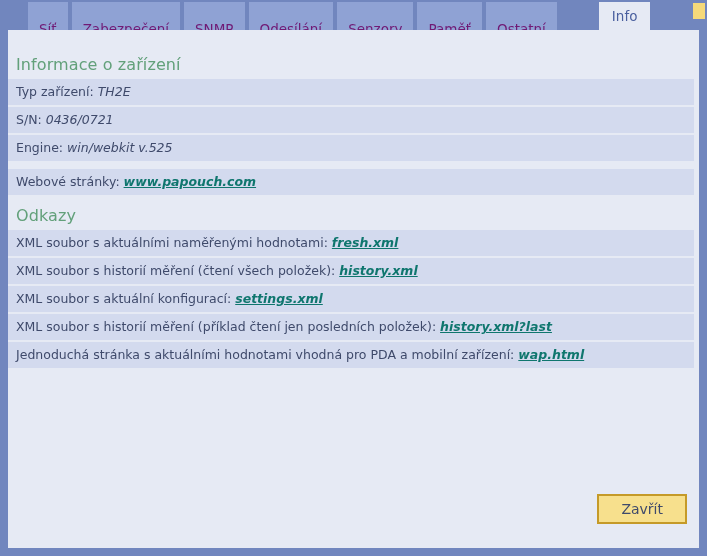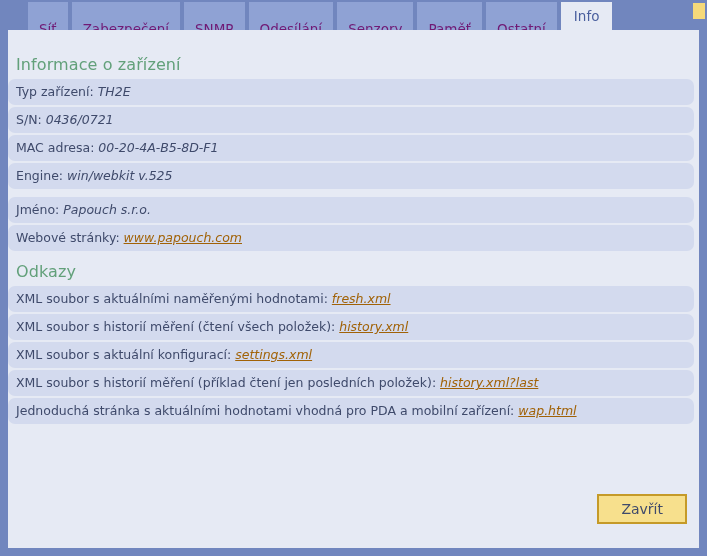--- a/index.html
+++ b/index.html
@@ -46,20 +46,21 @@
     border: none;
     font-family: "DejaVu Sans", "Liberation Sans", sans-serif;
   }
   .tab.active {
     background: #e6eaf4;
     color: #4a5f9e;
     height: 28px;
     line-height: 28px;
     margin-top: 2px;
     padding: 0 13px;
+    margin-left: 38px;
   }
   .corner-box {
     position: absolute;
     right: 2px;
     top: 3px;
     width: 12px;
     height: 16px;
     background: #f5d97a;
   }
   
@@ -89,30 +90,30 @@
     background: #d3daee;
     color: #3f4a6b;
     font-size: 12.5px;
     line-height: 16px;
     padding: 5px 0 5px 8px;
     margin-bottom: 2px;
     width: 686px;
     box-sizing: border-box;
     white-space: nowrap;
     overflow: hidden;
-    border-radius: 7px;
   }
   .row .val {
     font-style: italic;
   }
   .row a {
-    color: #a16207;
+    color: #0f766e;
     font-style: italic;
     text-decoration: underline;
     cursor: pointer;
+    font-weight: bold;
   }
   .spacer-sm {
     height: 6px;
   }
   
   .footer {
     position: absolute;
     left: 0;
     bottom: 24px;
     width: 691px;
@@ -149,24 +150,22 @@
 
   <div class="corner-box"></div>
 
   <div class="panel">
     <div class="panel-inner">
 
       <div id="sections">
           <div class="section-title">Informace o zařízení</div>
           <div class="row"><span>Typ zařízení:</span> <span class="val">TH2E</span></div>
           <div class="row"><span>S/N:</span> <span class="val">0436/0721</span></div>
-          <div class="row"><span>MAC adresa:</span> <span class="val">00-20-4A-B5-8D-F1</span></div>
           <div class="row"><span>Engine:</span> <span class="val">win/webkit v.525</span></div>
           <div class="spacer-sm"></div>
-          <div class="row"><span>Jméno:</span> <span class="val">Papouch s.r.o.</span></div>
           <div class="row"><span>Webové stránky:</span> <a>www.papouch.com</a></div>
           <div class="spacer-sm"></div>
           <div class="section-title">Odkazy</div>
           <div class="row"><span>XML soubor s aktuálními naměřenými hodnotami:</span> <a>fresh.xml</a></div>
           <div class="row"><span>XML soubor s historií měření (čtení všech položek):</span> <a>history.xml</a></div>
           <div class="row"><span>XML soubor s aktuální konfigurací:</span> <a>settings.xml</a></div>
           <div class="row"><span>XML soubor s historií měření (příklad čtení jen posledních položek):</span> <a>history.xml?last</a></div>
           <div class="row"><span>Jednoduchá stránka s aktuálními hodnotami vhodná pro PDA a mobilní zařízení:</span> <a>wap.html</a></div>
         </div>
 

